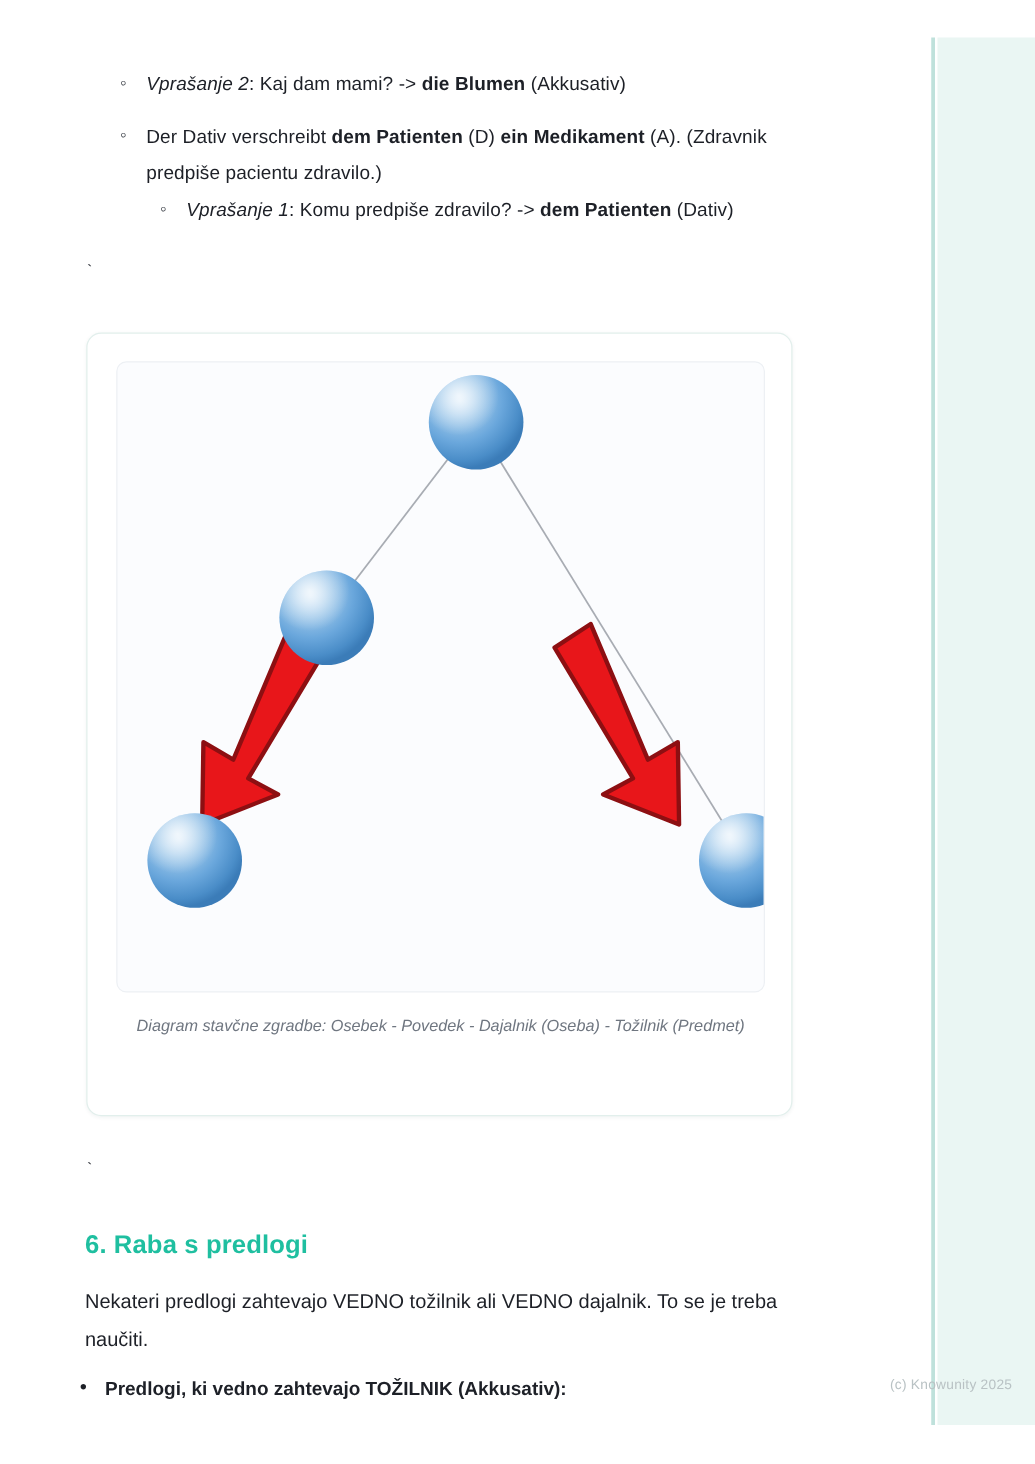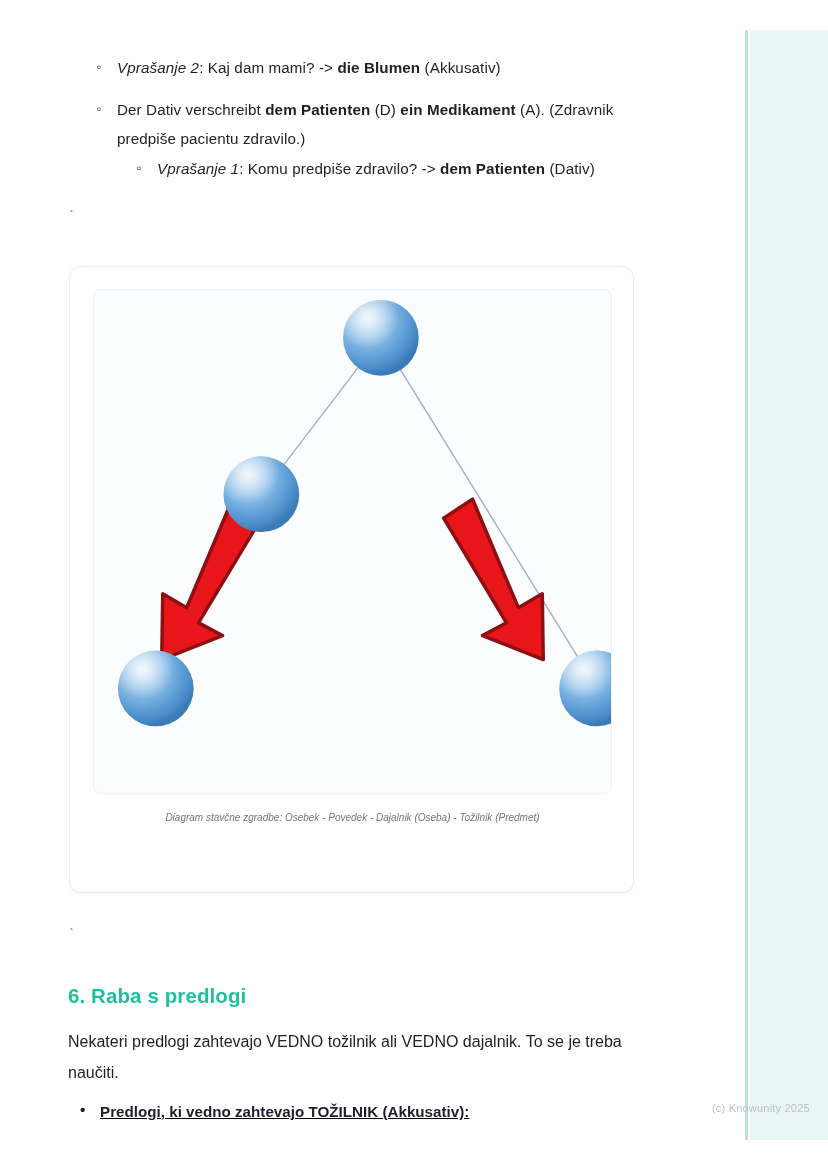--- a/index.html
+++ b/index.html
@@ -64,21 +64,21 @@
   .lvl3 > li::before {
     content: "\25E6";
     position: absolute;
     left: -21px;
     top: -1px;
     color: #3b3f47;
     font-size: 15px;
   }
 
   .lvl2 { margin-left: 57px; }
-  .lvl3 { margin-left: 40px; }
+  .lvl3 { margin-left: 32px; }
 
   .q-label { font-style: italic; }
   .bold { font-weight: 700; }
 
   .spacer-a { height: 12px; }
 
   
   .tick {
     position: absolute;
     left: 68px;
@@ -117,21 +117,21 @@
 
   .figure-svg { display: block; width: 100%; height: 100%; }
 
   .figure-caption {
     position: absolute;
     left: 30px;
     top: 543px;
     width: 505px;
     text-align: center;
     font-style: italic;
-    font-size: 10px;
+    font-size: 13px;
     line-height: 1.62;
     color: #6f7680;
   }
 
   
   .section-head {
     position: absolute;
     left: 68px;
     top: 984px;
     font-size: 20.5px;
@@ -145,24 +145,23 @@
     left: 68px;
     top: 1026px;
     width: 578px;
     font-size: 16px;
     line-height: 1.95;
     color: #1d2027;
   }
 
   .bottom-list {
     position: absolute;
-    left: 100px;
+    left: 84px;
     top: 1098px;
     width: 560px;
-    text-decoration: underline;
   }
   .bottom-list > li {
     position: relative;
     font-size: 15.2px;
     font-weight: 700;
     color: #1d2027;
     line-height: 1.9;
   }
   .bottom-list > li::before {
     content: "\2022";

